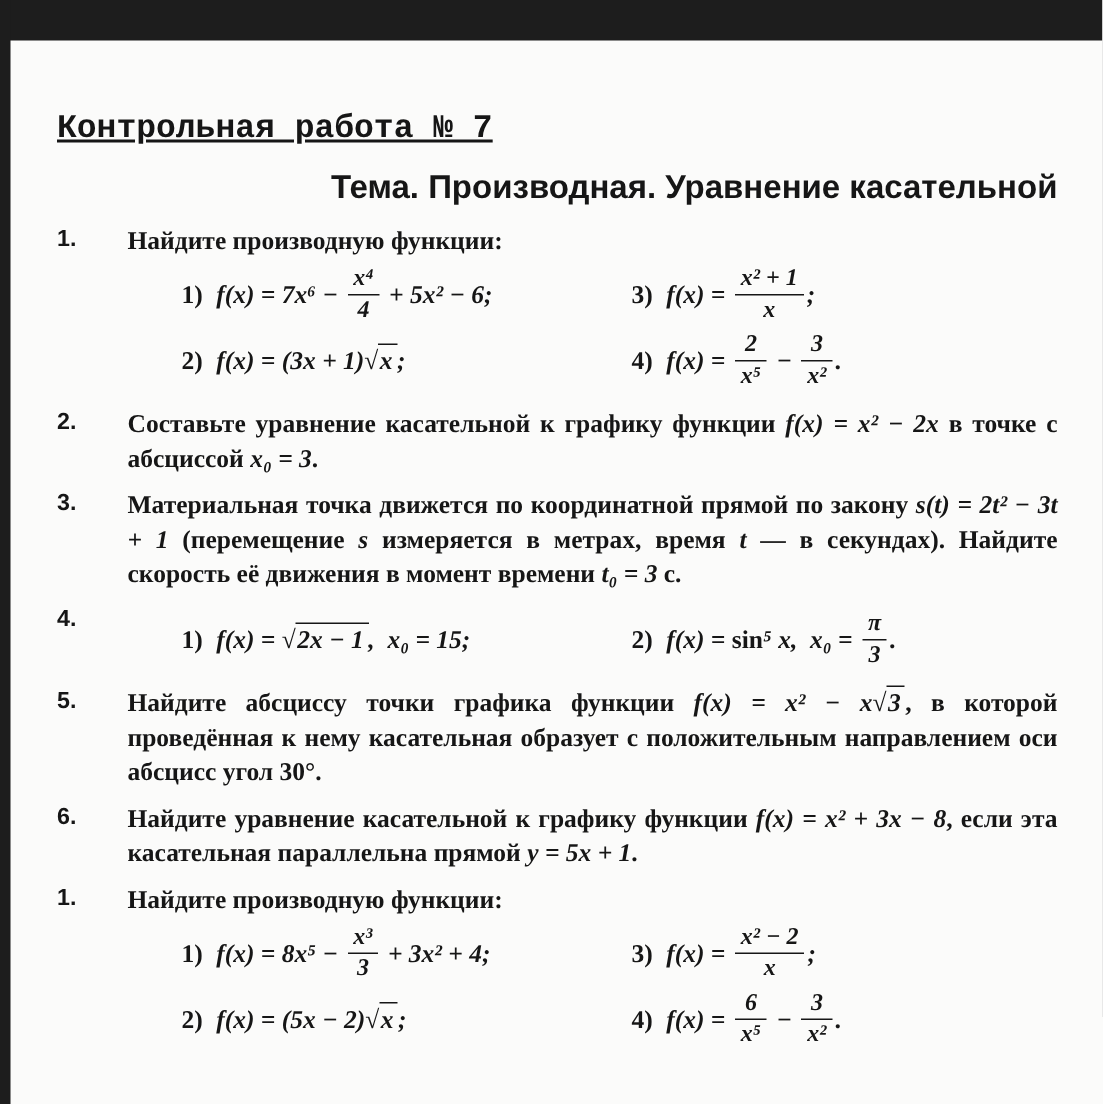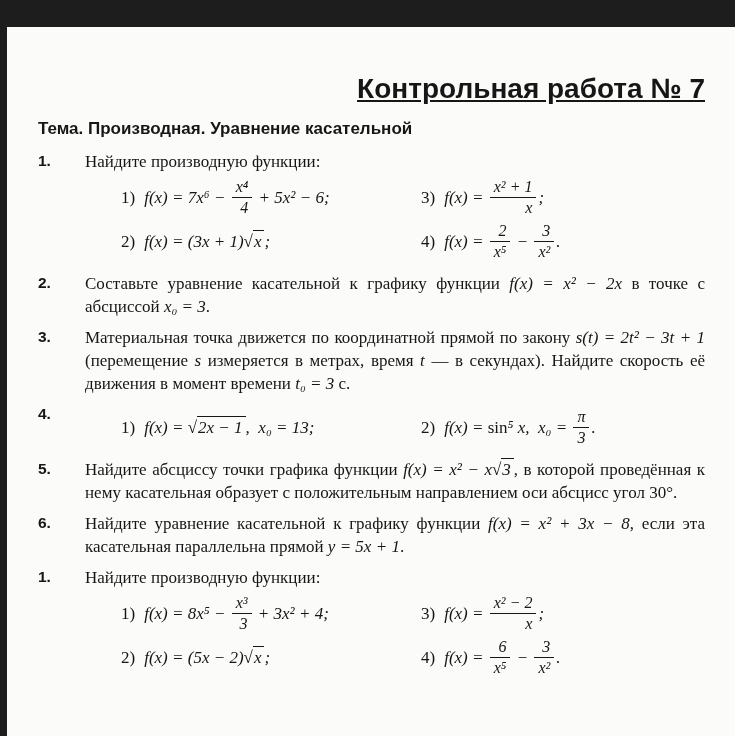--- a/index.html
+++ b/index.html
@@ -4,48 +4,48 @@
 <style>
   html,body{margin:0;padding:0;background:#d9d9d9;}
   .screen{
     position:relative;width:735px;height:736px;background:#fbfbfa;
     overflow:hidden;font-family:"Liberation Serif","DejaVu Serif",serif;color:#161616;
   }
   .topbar{position:absolute;top:0;left:0;width:735px;height:27px;background:#1d1d1d;}
   .leftbar{position:absolute;top:0;left:0;width:7px;height:736px;background:#1d1d1d;}
   .page{position:absolute;top:27px;left:7px;right:0;bottom:0;padding:46px 30px 0 31px;}
   .title{
-    text-align:right;font-family:Liberation Sans, sans-serif;
-    font-weight:bold;font-size:28px;text-decoration:underline;margin:0 0 14px 0;
+    text-align:left;font-family:Liberation Mono, monospace;
+    font-weight:bold;font-size:22px;text-decoration:underline;margin:0 0 14px 0;
   }
   .subtitle{
-    text-align:left;font-family:"Liberation Sans","DejaVu Sans",sans-serif;
-    font-weight:bold;font-size:17px;margin:0 0 11px 0;
+    text-align:right;font-family:"Liberation Sans","DejaVu Sans",sans-serif;
+    font-weight:bold;font-size:22px;margin:0 0 11px 0;
   }
   .variant-heading{
     text-align:center;font-family:"Liberation Sans","DejaVu Sans",sans-serif;
     font-weight:bold;font-size:16px;margin:2px 0 9px 0;
   }
   .problem{display:flex;margin:0 0 8px 0;}
   .pnum{
     flex:0 0 47px;font-family:"Liberation Sans","DejaVu Sans",sans-serif;
     font-weight:bold;font-size:15.5px;padding-top:2px;
   }
-  .pbody{flex:1 1 auto;min-width:0;}
+  .pbody{flex:1 1 auto;min-width:0;font-weight:bold;}
   .ptext{font-size:17px;line-height:23px;text-align:justify;}
   .plain{font-style:normal;text-align:center;}
   .math{font-style:italic;}
   .frow{display:flex;align-items:center;margin:5px 0 3px 0;font-size:17px;}
   .fcell{display:flex;align-items:center;}
   .fcell.left{flex:0 0 300px;margin-left:36px;}
   .fcell.right{flex:1 1 auto;}
   .flabel{font-style:normal;margin-right:9px;}
   .formula{display:inline-flex;align-items:center;flex-wrap:nowrap;white-space:pre;}
   .frac{
-    display:inline-block;text-align:right;vertical-align:middle;
+    display:inline-block;text-align:center;vertical-align:middle;
     font-style:italic;font-size:16px;line-height:18px;margin:0 2px;
   }
   .frac .fn{display:block;padding:0 4px 1px 4px;border-bottom:1px solid #161616;}
   .frac .fd{display:block;padding:1px 4px 0 4px;}
   .rad{font-style:italic;white-space:pre;}
   .rad .rsign{font-style:normal;}
   .rad .radicand{border-top:1px solid #161616;padding:1px 3px 0 1px;}
 </style>
 </head>
 <body>
@@ -94,21 +94,21 @@
           <div class="pbody">
             <div class="ptext"><span class="plain">Материальная точка движется по координатной прямой по закону </span><span class="math">s(t) = 2t² − 3t + 1</span><span class="plain"> (перемещение </span><span class="math">s</span><span class="plain"> измеряется в метрах, время </span><span class="math">t</span><span class="plain"> — в секундах). Найдите скорость её движения в момент времени </span><span class="math">t₀ = 3</span><span class="plain"> с.</span></div>
           </div>
         </div>
         <div class="problem">
           <span class="pnum">4.</span>
           <div class="pbody">
             <div class="frow">
               <span class="fcell left">
                 <span class="flabel">1)</span>
-                <span class="formula"><span class="math">f(x) = </span><span class="rad"><span class="rsign">√</span><span class="radicand">2x − 1</span></span><span class="math">, x₀ = 13;</span></span>
+                <span class="formula"><span class="math">f(x) = </span><span class="rad"><span class="rsign">√</span><span class="radicand">2x − 1</span></span><span class="math">, x₀ = 15;</span></span>
               </span>
               <span class="fcell right">
                 <span class="flabel">2)</span>
                 <span class="formula"><span class="math">f(x) = </span><span class="plain">sin</span><span class="math">⁵ x, x₀ = </span><span class="frac"><span class="fn">π</span><span class="fd">3</span></span><span class="math">.</span></span>
               </span>
             </div>
           </div>
         </div>
         <div class="problem">
           <span class="pnum">5.</span>

